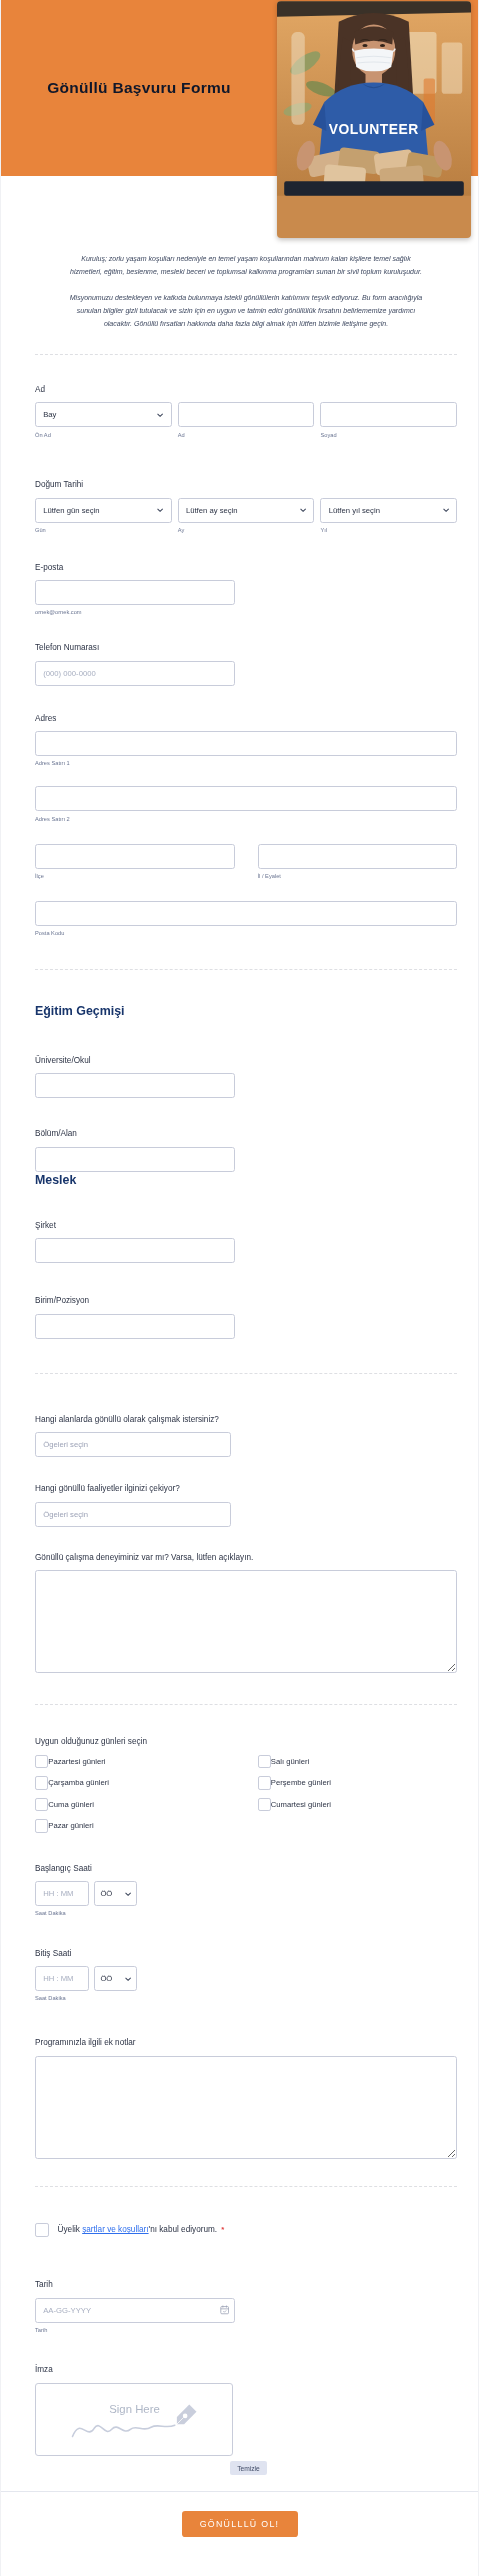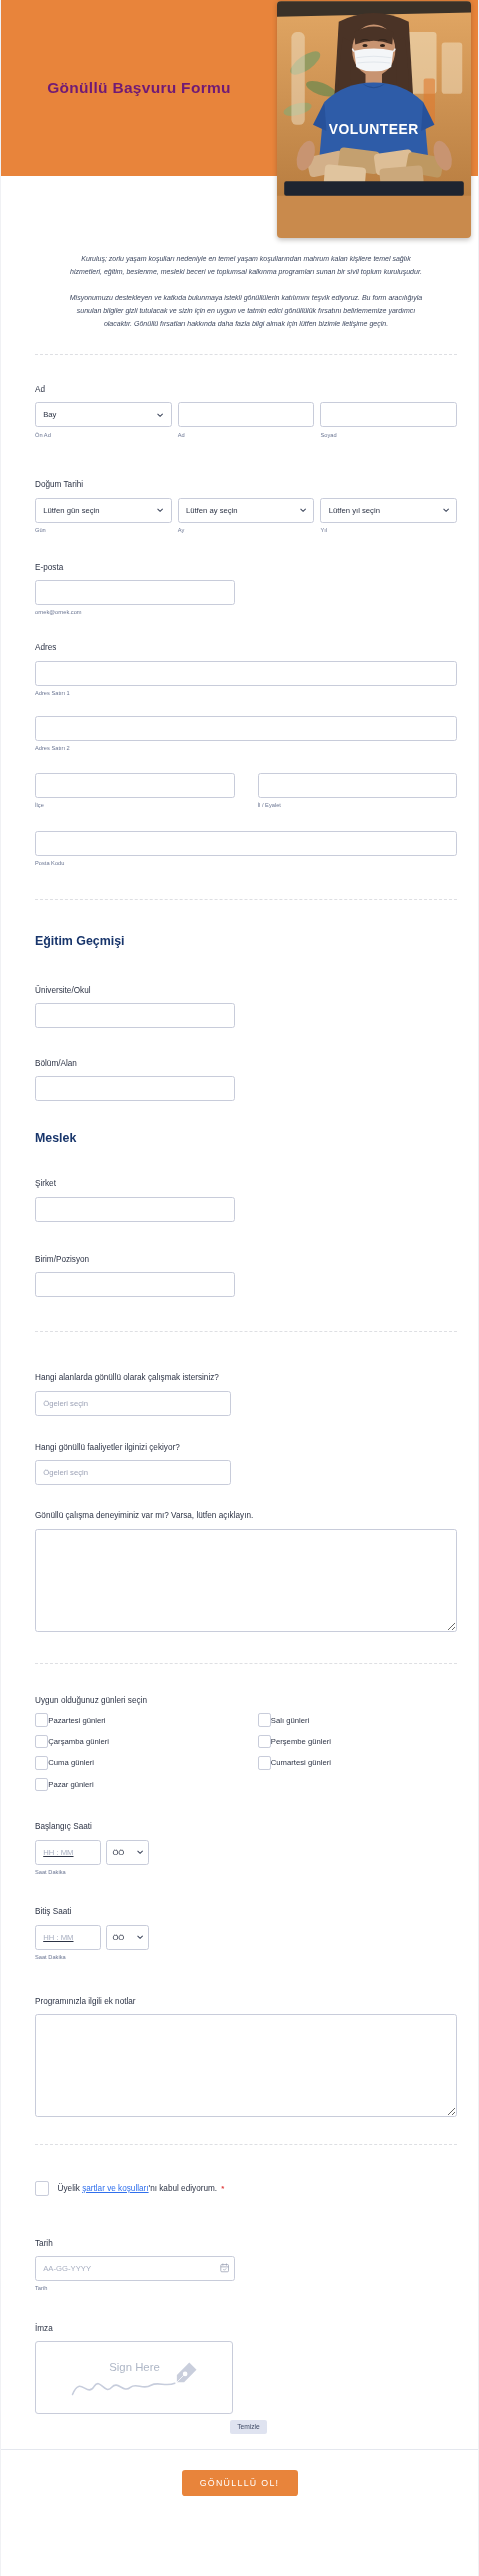--- a/index.html
+++ b/index.html
@@ -6,21 +6,21 @@
   body{
     width:479px;min-height:2618px;
     font-family:"Liberation Sans","DejaVu Sans",sans-serif;
     color:#2C3345;position:relative;
     border-left:0.5px solid #F0F1F4;border-right:0.5px solid #F0F1F4;border-bottom:0.5px solid #E4E7EE;
     box-sizing:border-box;
   }
   .header{position:relative;height:176px;background:#E8843B;}
   .title-area{position:absolute;left:0;top:0;width:276px;height:176px;
     display:flex;align-items:center;justify-content:center;}
-  .title-area h1{margin:7px;color:#701a75;font-size:15.5px;font-weight:700;letter-spacing:0.3px;}
+  .title-area h1{margin:7px;color:#0f172a;font-size:15.5px;font-weight:700;letter-spacing:0.3px;}
   .photo{position:absolute;left:276px;top:1px;width:194px;height:237px;border-radius:4.1px;
     overflow:hidden;box-shadow:0 1.5px 5.2px rgba(40,30,20,.28);background:#C98A4C;}
   .content{margin:0 23px 0 34px;width:422px;}
   .dash{border:none;border-top:0.5px dashed #DEDFE3;margin:0;height:0;}
   .q-label{font-size:8.2px;font-weight:500;color:#2C3345;line-height:11.3px;}
   .sec-head{font-size:12.4px;font-weight:700;color:#18356B;line-height:17px;margin:0;}
   .sub{font-size:5.7px;color:#6B7693;line-height:7.7px;margin-top:4.1px;}
   .inp, .sel, .msel{
     box-sizing:border-box;height:25px;border:0.5px solid #C8CCDA;border-radius:2.6px;
     background:#fff;font-family:inherit;font-size:7.7px;color:#2C3345;padding:0 7.2px;outline:none;
@@ -37,21 +37,21 @@
   .row2>div{flex:1;min-width:0;}
   .half{width:200px;}
   .intro{margin:76px auto 0;max-width:361px;text-align:center;font-style:italic;
     font-size:7px;line-height:13px;color:#3C475F;}
   .intro p{margin:0 0 13px;}
   .cb-grid{display:grid;grid-template-columns:1fr 1fr;column-gap:23px;row-gap:8.2px;margin-top:7.2px;}
   .cb{display:flex;align-items:center;gap:0;cursor:pointer;}
   .cb .box{width:11.3px;height:11.3px;border:0.5px solid #C8CCDA;border-radius:2.1px;background:#fff;flex:none;}
   .cb .cb-label{font-size:7.7px;color:#2C3345;}
   .time-row{display:flex;gap:5.2px;margin-top:7.2px;}
-  .time-inp{width:66px;text-decoration:underline;}
+  .time-inp{width:54px;}
   .ampm{width:43px;padding:0 5.2px;}
   .date-wrap{position:relative;width:200px;}
   .date-wrap .cal{position:absolute;right:6.2px;top:7.2px;}
   .terms{display:flex;align-items:center;gap:8.2px;}
   .terms .box{width:12.4px;height:12.4px;border:0.5px solid #C8CCDA;border-radius:2.1px;background:#fff;flex:none;}
   .terms .txt{font-size:8.2px;color:#2C3345;}
   .terms a{color:#2F6FED;text-decoration:underline;cursor:pointer;}
   .terms .req{color:#E03E3E;font-size:7.7px;margin-left:4.1px;font-weight:700;}
   .sig-wrap{width:232px;}
   .sig-pad{box-sizing:border-box;width:198px;height:73px;border:0.5px solid #C8CCDA;border-radius:3.1px;
@@ -201,20 +201,26 @@
     </div>
 
     <div style="margin-top:27px;">
       <div class="q-label">E-posta</div>
       <div class="half gap14">
         <input class="inp" style="">
         <div class="helper">ornek@ornek.com</div>
       </div>
     </div>
 
+    <div style="margin-top:27px;">
+      <div class="q-label">Telefon Numarası</div>
+      <div class="half gap14">
+        <input class="inp" placeholder="(000) 000-0000" style="">
+      </div>
+    </div>
 
     <div style="margin-top:27px;">
       <div class="q-label">Adres</div>
       <div class="gap14">
         <input class="inp" style="">
         <div class="sub">Adres Satırı 1</div>
       </div>
       <div class="mt36">
         <input class="inp" style="">
         <div class="sub">Adres Satırı 2</div>
@@ -242,21 +248,21 @@
     <div style="margin-top:35px;">
       <div class="q-label">Üniversite/Okul</div>
       <div class="half gap14"><input class="inp" style=""></div>
     </div>
 
     <div style="margin-top:30px;">
       <div class="q-label">Bölüm/Alan</div>
       <div class="half gap14"><input class="inp" style=""></div>
     </div>
 
-    <h2 class="sec-head" style="margin-top:29px;">Meslek</h2>
+    <h2 class="sec-head" style="">Meslek</h2>
 
     <div style="margin-top:31px;">
       <div class="q-label">Şirket</div>
       <div class="half gap14"><input class="inp" style=""></div>
     </div>
 
     <div style="margin-top:32px;">
       <div class="q-label">Birim/Pozisyon</div>
       <div class="half gap14"><input class="inp" style=""></div>
     </div>

